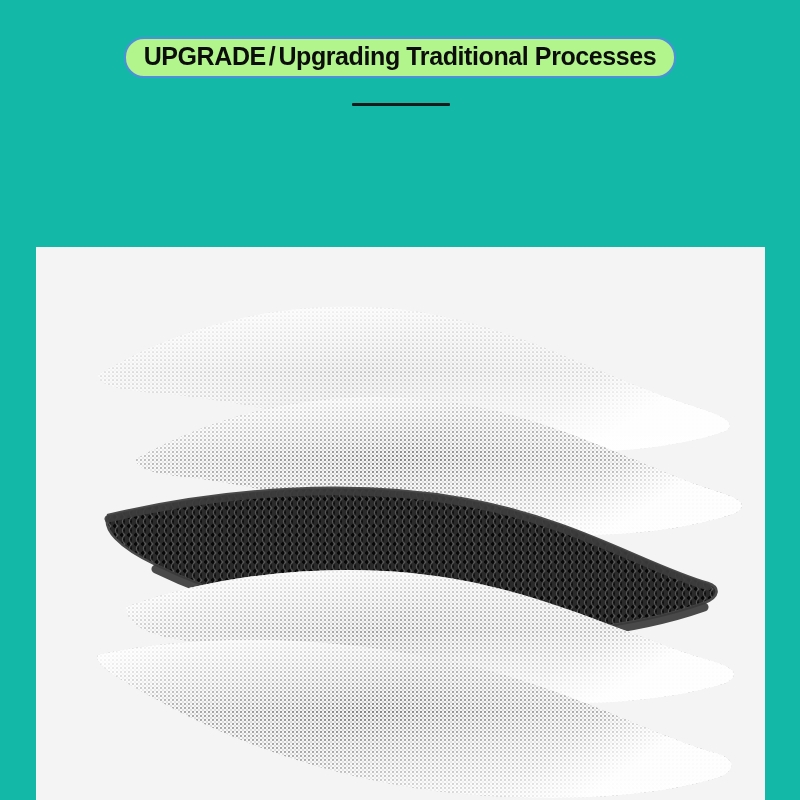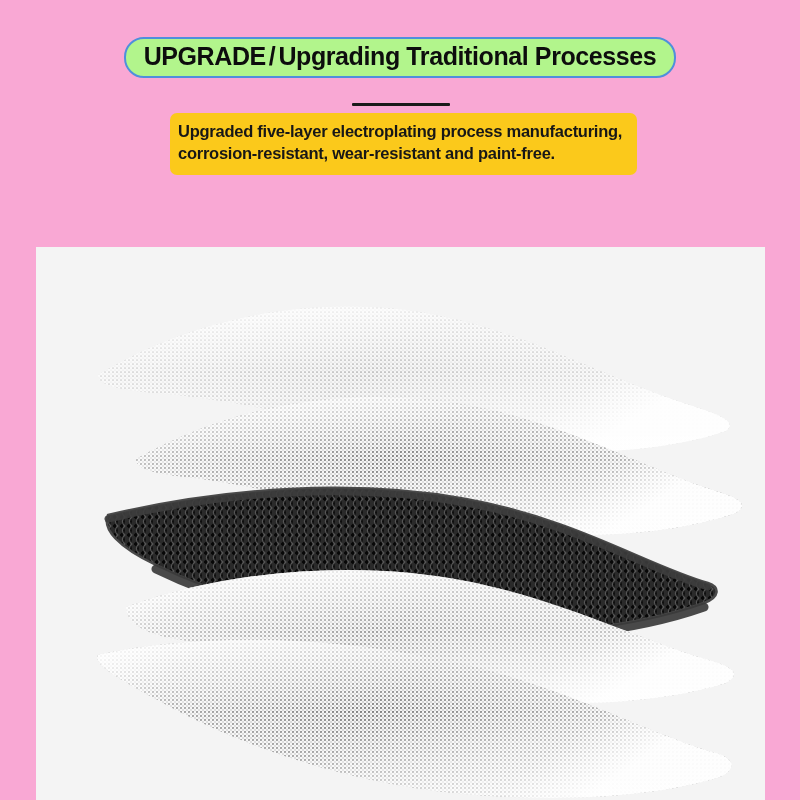--- a/index.html
+++ b/index.html
@@ -13,21 +13,21 @@
     height: 800px;
     overflow: hidden;
     font-family: "Liberation Sans", sans-serif;
     position: relative;
   }
 
   .page {
     position: relative;
     width: 800px;
     height: 800px;
-    background: #f9a8d4;
+    background: #14b8a6;
   }
 
   
   .badge-row {
     position: absolute;
     top: 37px;
     left: 0;
     width: 800px;
     display: flex;
     justify-content: center;
@@ -123,23 +123,20 @@
 <div class="page">
 
   <div class="badge-row">
     <div class="title-badge">
       <span class="t-strong">UPGRADE</span><span class="t-sep">/</span><span class="t-rest">Upgrading Traditional Processes</span>
     </div>
   </div>
 
   <div class="divider"></div>
 
-  <div class="callout">
-    <p class="callout-text">Upgraded five-layer electroplating process manufacturing, corrosion-resistant, wear-resistant and paint-free.</p>
-  </div>
 
 
   <div class="illustration">
     <svg viewBox="0 0 729 553" xmlns="http://www.w3.org/2000/svg">
       <defs>
 
         <pattern id="meshFineA" width="4" height="4" patternUnits="userSpaceOnUse">
           <rect width="4" height="4" fill="#f4f4f4"></rect>
           <circle cx="1" cy="1" r="0.85" fill="#9a9a9a"></circle>
           <circle cx="3" cy="3" r="0.6" fill="#bdbdbd"></circle>

